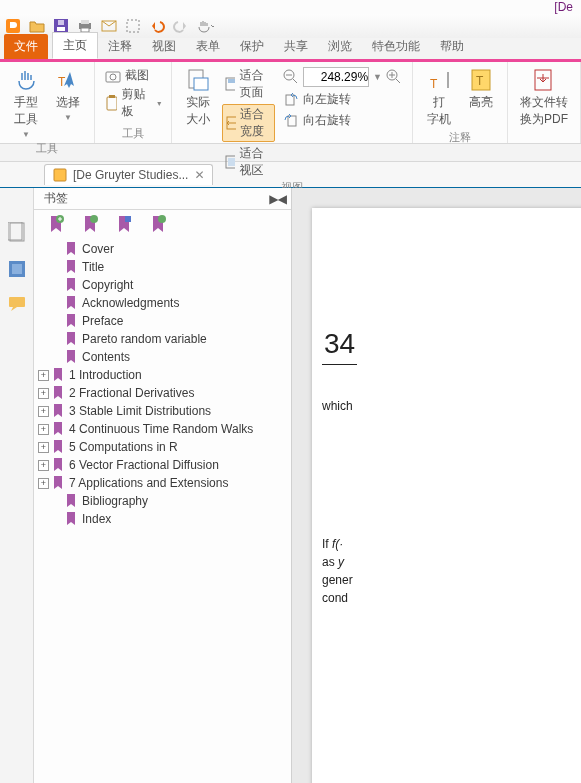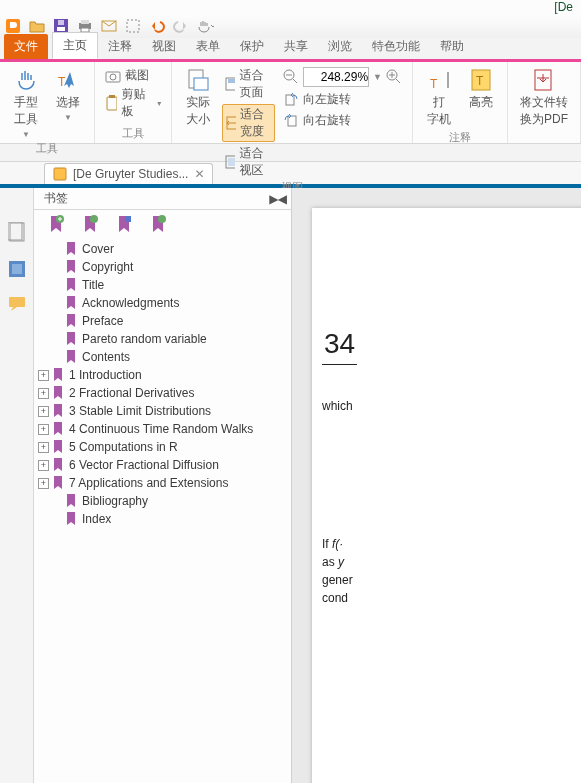--- a/index.html
+++ b/index.html
@@ -1,39 +1,39 @@
 <!DOCTYPE html>
 <html><head>
 <meta charset="utf-8">
 <style>
 * { margin: 0; padding: 0; box-sizing: border-box; font-family: "Microsoft YaHei", Arial, sans-serif; font-size: 12px; }
 body { width: 581px; height: 783px; background: #fff; overflow: hidden; }
 
-.titlebar { height: 14px; background: #fcfcfc; display: flex; justify-content: space-between; padding: 0 8px; color: #14532d; text-align: center; }
+.titlebar { height: 14px; background: #fcfcfc; display: flex; justify-content: space-between; padding: 0 8px; color: #701a75; text-align: center; }
 .qat { height: 24px; background: linear-gradient(#fdfdfd,#f0f0f0); display: flex; align-items: center; padding-left: 4px; gap: 6px; }
 .qat span { width: 18px; height: 18px; display: inline-flex; align-items: center; justify-content: center; }
 
 .tabbar { height: 24px; background: #f3f3f3; border-bottom: 3px solid #ec4899; display: flex; align-items: flex-end; }
 .tab { padding: 4px 10px; color: #666; cursor: pointer; }
 .tab.file { background: #e6640c; color: #fff; border-radius: 2px 2px 0 0; margin: 0 4px; }
 .tab.active { background: #fff; border: 1px solid #d0d0d0; border-bottom: 1px solid #fff; color: #4a4a4a; }
 
 .ribbon { height: 82px; background: #fcfcfc; border-bottom: 1px solid #d8d8d8; display: flex; }
 .rgroup { border-right: 1px solid #e4e4e4; padding: 4px 8px 2px 8px; display: flex; flex-direction: column; align-items: center; }
 .rgroup-label { color: #888; font-size: 11px; margin-top: auto; }
 .big-btn { display: flex; flex-direction: column; align-items: center; gap: 2px; color: #555; padding: 2px 4px; }
 .icon-box { width: 28px; height: 24px; display: flex; align-items: center; justify-content: center; }
 .small-row { display: flex; align-items: center; gap: 4px; color: #555; padding: 1px 2px; }
 .small-row.hl { background: #fce4b8; border: 1px solid #e6a23c; border-radius: 2px; }
 .col { display: flex; flex-direction: column; gap: 2px; }
 .zoom-input { width: 66px; height: 20px; border: 1px solid #bbb; font-size: 12px; text-align: right; background: #fff; }
 
 .statusbar-top { height: 18px; background: #f3f3f3; border-bottom: 1px solid #d8d8d8; }
 
-.doctab-bar { height: 26px; background: #f7f7f7; border-bottom: 4px solid #0369a1; display: flex; align-items: center; padding-left: 44px; }
+.doctab-bar { height: 26px; background: #f7f7f7; border-bottom: 1px solid #0369a1; display: flex; align-items: center; padding-left: 44px; }
 .doctab { background: #fff; border: 1px solid #c8c8c8; border-bottom: none; padding: 3px 8px; display: flex; align-items: center; gap: 6px; border-radius: 3px 3px 0 0; color: #555; }
 .doctab .close { color: #888; cursor: pointer; }
 
 .workspace { display: flex; height: calc(783px - 14px - 24px - 24px - 82px - 18px - 26px); }
 .leftcol { width: 34px; background: #f4f4f4; border-right: 1px solid #d8d8d8; display: flex; flex-direction: column; align-items: center; padding-top: 34px; gap: 18px; }
 
 .bookmark-pane { width: 258px; background: #fdfdfd; border-right: 1px solid #d0d0d0; display: flex; flex-direction: column; }
 .bm-header { height: 22px; border-bottom: 1px solid #d8d8d8; display: flex; align-items: center; justify-content: space-between; padding: 0 6px 0 10px; color: #555; }
 .bm-toolbar { height: 28px; display: flex; align-items: center; gap: 18px; padding-left: 14px; }
 .bm-tree { flex: 1; overflow: auto; padding: 2px 0 0 4px; }
@@ -361,30 +361,30 @@
           </span>
           <span>Cover</span>
         </div>
         <div class="bm-item" style="padding-left: 13px;">
           <span style="width: 13px; display: inline-block;"></span>
           <span class="bm-ribbon">
             <svg width="12" height="14">
               <path d="M2 0h8v13l-4-3-4 3z" fill="#a85aa8"></path>
             </svg>
           </span>
+          <span>Title</span>
+        </div>
+        <div class="bm-item" style="padding-left: 13px;">
+          <span style="width: 13px; display: inline-block;"></span>
+          <span class="bm-ribbon">
+            <svg width="12" height="14">
+              <path d="M2 0h8v13l-4-3-4 3z" fill="#a85aa8"></path>
+            </svg>
+          </span>
           <span>Copyright</span>
-        </div>
-        <div class="bm-item" style="padding-left: 13px;">
-          <span style="width: 13px; display: inline-block;"></span>
-          <span class="bm-ribbon">
-            <svg width="12" height="14">
-              <path d="M2 0h8v13l-4-3-4 3z" fill="#a85aa8"></path>
-            </svg>
-          </span>
-          <span>Title</span>
         </div>
         <div class="bm-item" style="padding-left: 13px;">
           <span style="width: 13px; display: inline-block;"></span>
           <span class="bm-ribbon">
             <svg width="12" height="14">
               <path d="M2 0h8v13l-4-3-4 3z" fill="#a85aa8"></path>
             </svg>
           </span>
           <span>Acknowledgments</span>
         </div>

